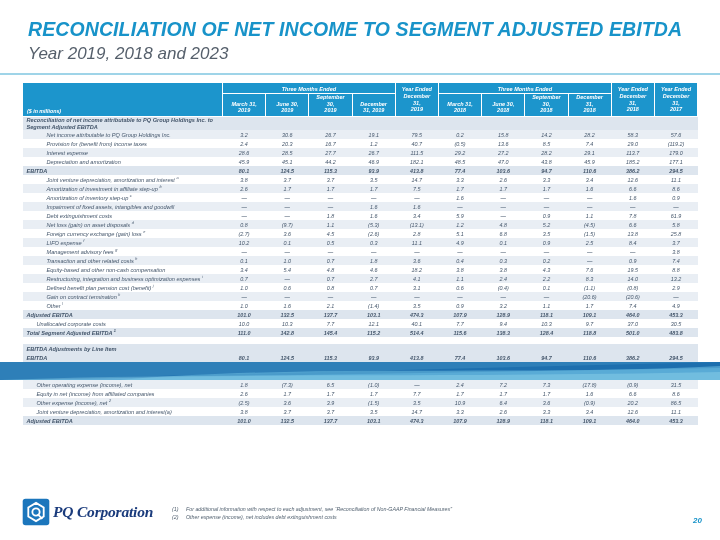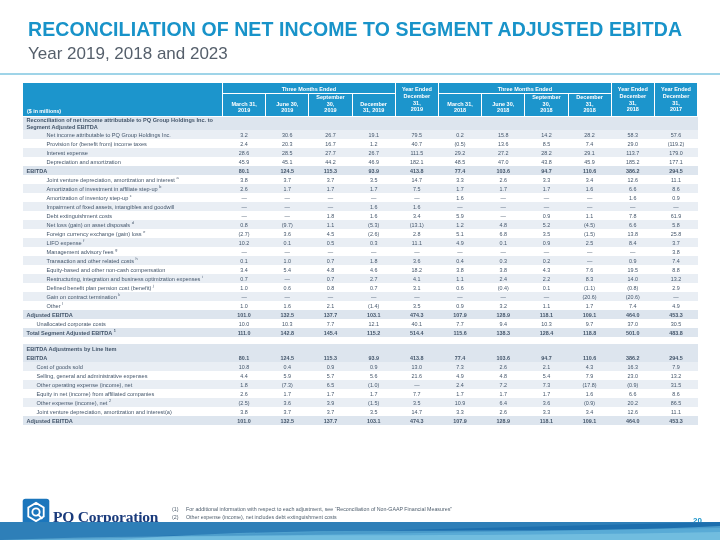--- a/index.html
+++ b/index.html
@@ -2,21 +2,21 @@
 <html><head>
 <meta charset="utf-8">
 <style>
   html,body{margin:0;padding:0;}
   body{
     width:720px;height:540px;overflow:hidden;
     background:#ffffff;
     font-family:"Liberation Sans", sans-serif;
     color:#3c4a5a;
   }
-  .slide{position:relative;width:720px;height:540px;}
+  .slide{position:relative;width:720px;height:380px;font-style:italic;}
 
   
   .title{
     position:absolute;left:28px;top:18px;
     font-size:19.5px;font-weight:bold;letter-spacing:.1px;
     color:#1893c9;white-space:nowrap;
   }
   .subtitle{
     position:absolute;left:28px;top:44px;
     font-size:17px;font-weight:normal;color:#555f6b;white-space:nowrap;
@@ -65,21 +65,21 @@
   sup{font-size:3.8px;vertical-align:super;}
 
   
   .footnotes{
     position:absolute;left:172px;top:505px;
     font-size:5.3px;color:#51606f;line-height:1.55;
   }
   .fn{white-space:nowrap;}
   .fn b{font-weight:normal;display:inline-block;width:14px;}
 
-  .logo{position:absolute;left:22px;top:498px;display:flex;align-items:flex-end;gap:3px;}
+  .logo{position:absolute;left:22px;top:498px;display:flex;align-items:center;gap:3px;}
   .logomark{width:28px;height:28px;}
   .logotext{font-size:15.5px;font-weight:bold;color:#1a3b7c;letter-spacing:-.2px;
             font-family:"Liberation Serif", serif;}
 
   .pagenum{position:absolute;right:18px;top:516px;font-size:8px;
            font-weight:bold;color:#1893c9;margin-left:16px;}
 
   .swoosh{position:absolute;left:0;bottom:0;width:720px;height:22px;overflow:hidden;}
 </style>
 </head>

